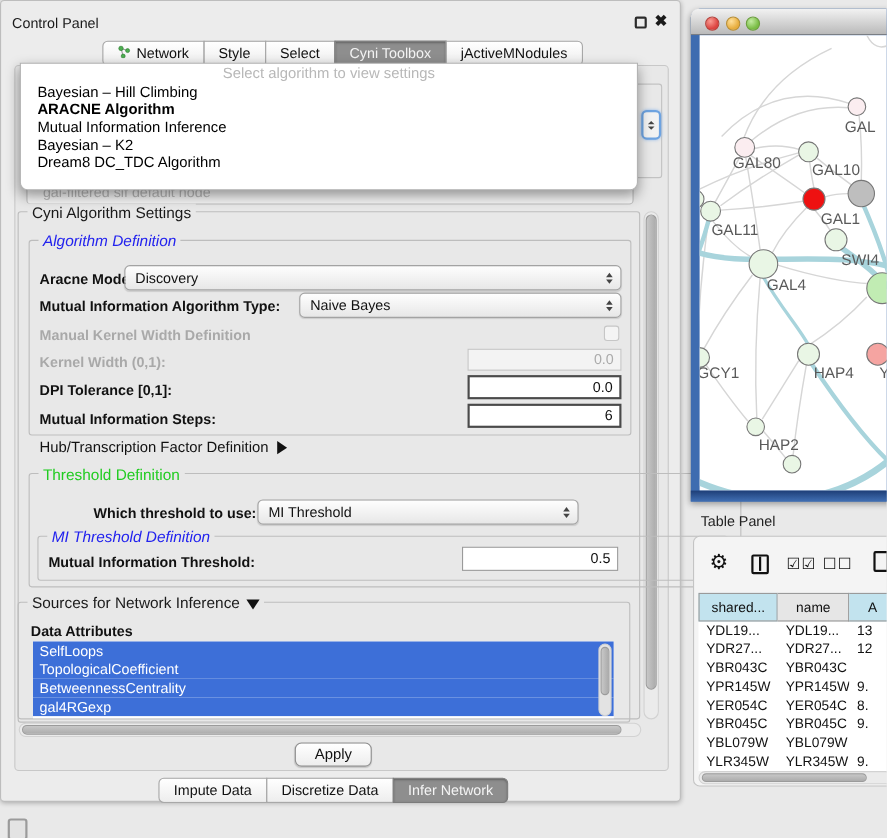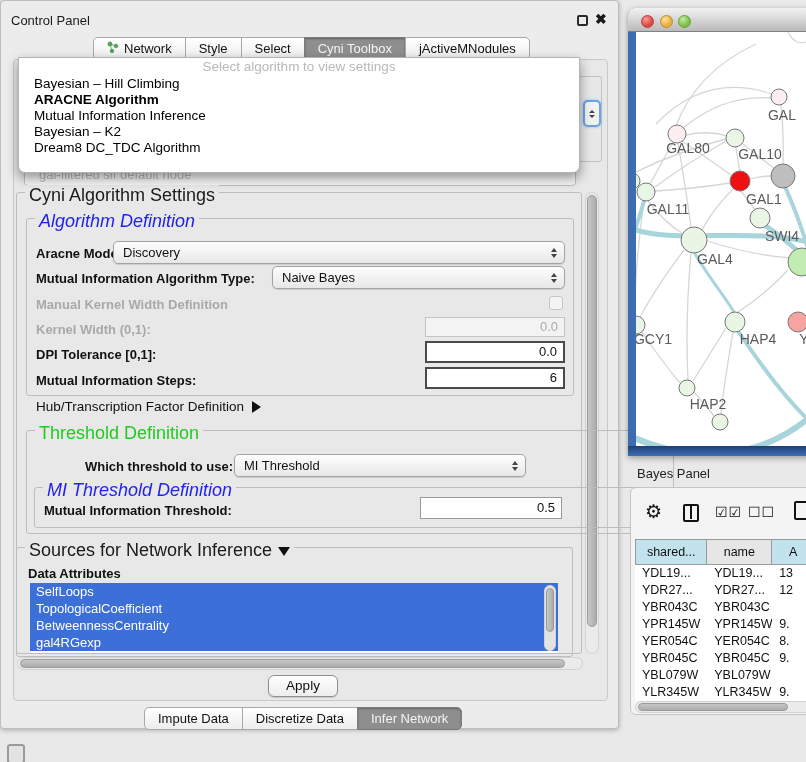--- a/index.html
+++ b/index.html
@@ -48,21 +48,21 @@
     background:#FFFFFF; border:1px solid #B3B3B3; border-radius:0 0 7px 7px;
     box-shadow:0 5px 12px rgba(0,0,0,.4); z-index:20; overflow:hidden; }
   .popup-placeholder { height:18px; line-height:18px; text-align:center;
     color:#B8B8B8; font-size:13.5px; }
   .popup-item { height:16px; line-height:16px; padding-left:15px; font-size:13.5px; color:#000; }
   .popup-item.bold { font-weight:bold; }
 
   
   .group { position:absolute; border:1px solid #BDBDBD; border-radius:3px; }
   .group-title { position:absolute; top:-8px; left:8px; background:#E8E8E8;
-    padding:0 4px; font-size:18px; white-space:nowrap; }
+    padding:0 4px; font-size:14px; white-space:nowrap; }
   .t-black { color:#1a1a1a; } .t-blue { color:#2222EE;font-style:italic; } .t-green { color:#21CC21; }
 
   .lbl { position:absolute; font-size:13px; color:#111; white-space:nowrap; }
   .lbl.b { font-weight:bold; }
   .lbl.dis { color:#A9A9A9; font-weight:bold; }
 
   .combo { position:absolute; height:23px; border:1px solid #A3A3A3; border-radius:5px;
     background:linear-gradient(#FEFEFE,#E7E7E7); font-size:13px; color:#111;
     line-height:21px; padding-left:9px; box-shadow:0 1px 1px rgba(0,0,0,.12); }
   .stepper { position:absolute; right:7px; top:50%; transform:translateY(-50%);
@@ -360,21 +360,21 @@
           <circle cx="0" cy="293" r="9" fill="#E9F6E5" stroke="#777777" stroke-width="1"></circle>
           <text x="17" y="312" text-anchor="middle" font-size="14" fill="#5A5A5A">GCY1</text>
           <circle cx="51" cy="356" r="8" fill="#E9F6E5" stroke="#777777" stroke-width="1"></circle>
           <text x="72" y="377" text-anchor="middle" font-size="14" fill="#5A5A5A">HAP2</text>
           <circle cx="84" cy="390" r="8" fill="#E9F6E5" stroke="#777777" stroke-width="1"></circle>
         </svg>
     </div>
     <div class="net-bottom"></div>
   </div>
 
-  <div class="tp-title">Bayes Panel</div>
+  <div class="tp-title">Table Panel</div>
   <div class="table-panel">
     <div class="tp-gear">⚙</div>
     <div class="tp-cols"></div>
     <div class="tp-checks" style="left:84px;">☑☑</div>
     <div class="tp-checks" style="left:117px;">☐☐</div>
     <div class="tp-page"></div>
 
     <div class="tbl">
       <div class="tbl-head">
         <div class="th hl" style="width:78px;">shared...</div>

